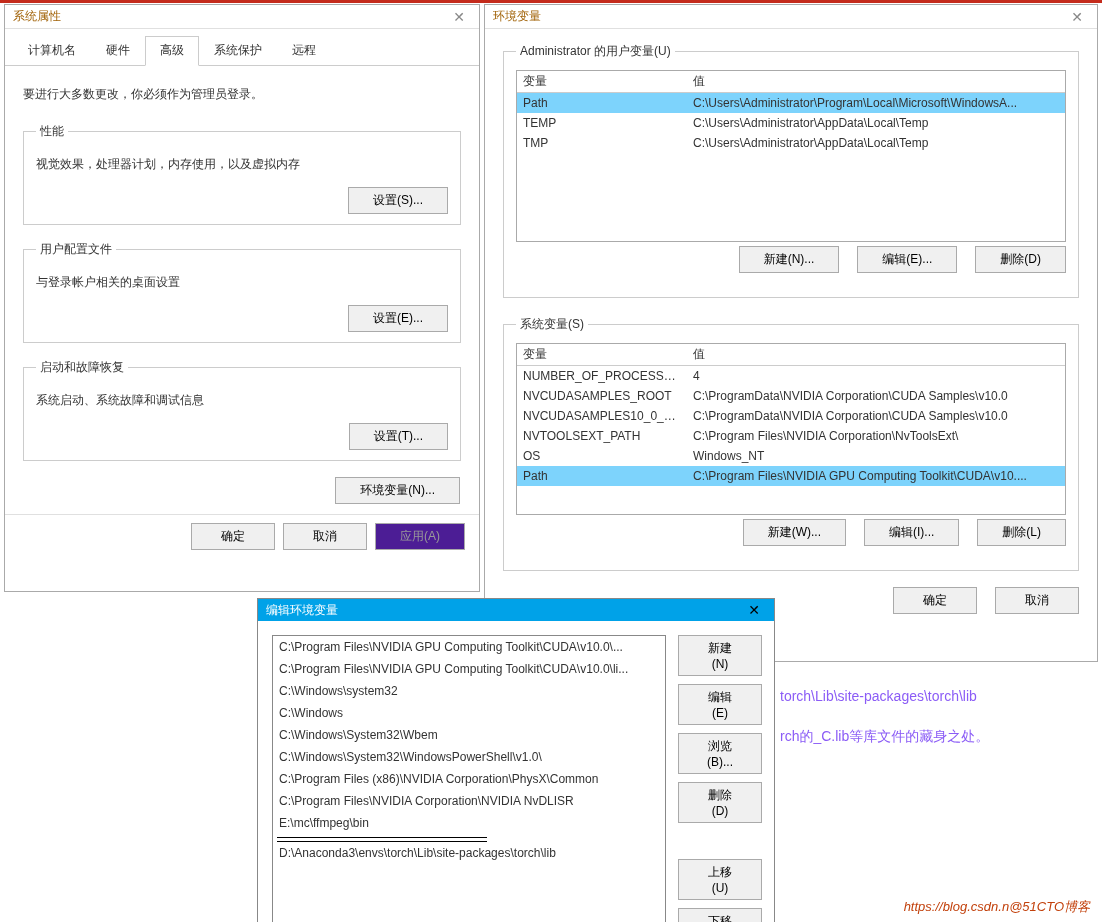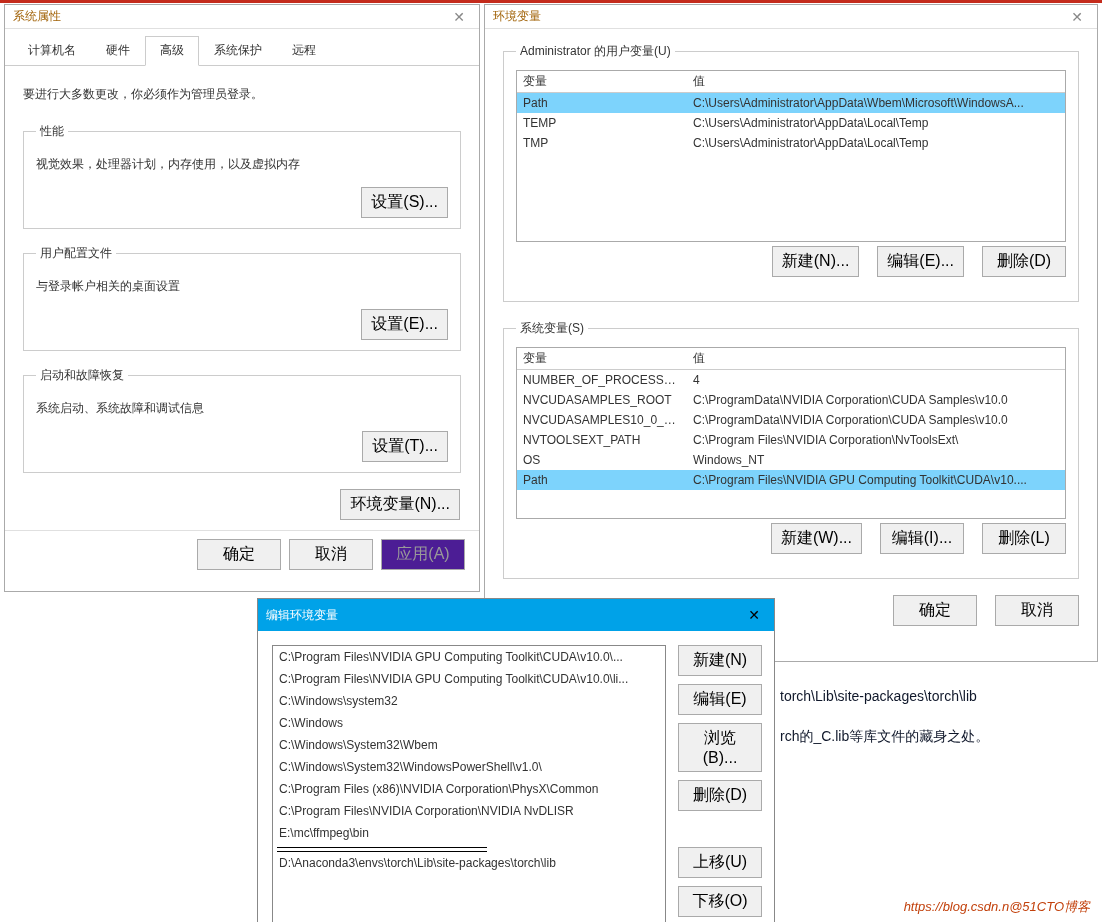--- a/index.html
+++ b/index.html
@@ -57,27 +57,27 @@
     fieldset {
       border: 1px solid #ccc;
       margin-bottom: 16px;
       padding: 12px 12px 10px;
     }
     legend { padding: 0 4px; }
     .fieldset-desc { margin: 4px 0 14px; }
     .btn {
       display: inline-block;
       min-width: 84px;
-      padding: 4px 9px;
+      padding: 4px 24px;
       border: 1px solid #aaa;
       background: #f0f0f0;
       cursor: pointer;
       text-align: center;
       font-family: inherit;
-      font-size: 16px;
+      font-size: 12px;
     }
     .btn.disabled { color: #999; background: #4c1d95; cursor: default; }
     .right-align { text-align: right; }
     .envvar-btn-row { text-align: right; margin-top: 8px; margin-right: 1px; }
     .footer-btns {
       display: flex; justify-content: flex-end; gap: 8px;
       padding: 8px 14px; border-top: 1px solid #e0e0e0;
     }
     
     .env-body { padding: 14px 18px; }
@@ -116,21 +116,21 @@
       border: 1px solid #888;
       background: #fff;
     }
     .edit-title {
       background: #00a2e8;
       color: #fff;
       padding: 3px 8px;
       display: flex;
       justify-content: space-between;
       align-items: center;
-      height: 32px;
+      height: 22px;
     }
     .edit-title .close-x { color: #000; }
     .edit-body {
       display: flex;
       padding: 14px;
       gap: 12px;
     }
     .path-list {
       flex: 1;
       border: 1px solid #888;
@@ -157,21 +157,21 @@
       width: 210px;
       background: #000;
     }
     .edit-sidebtns {
       display: flex; flex-direction: column; gap: 8px; width: 82px;
     }
     .edit-sidebtns .spacer { height: 20px; }
     
     .bg-text {
       position: absolute;
-      color: #0f172a;
+      color: #8b5cf6;
       font-size: 14px;
     }
     .watermark {
       position: absolute;
       right: 12px;
       bottom: 6px;
       color: #c2410c;
       font-size: 13px;
       font-style: italic;
     }
@@ -251,21 +251,21 @@
             </colgroup>
           <thead>
             <tr>
               <th>变量</th>
               <th>值</th>
             </tr>
           </thead>
           <tbody>
               <tr class="selected">
                 <td>Path</td>
-                <td>C:\Users\Administrator\AppData\Wbem\Microsoft\WindowsA...</td>
+                <td>C:\Users\Administrator\Program\Local\Microsoft\WindowsA...</td>
               </tr>
               <tr>
                 <td>TEMP</td>
                 <td>C:\Users\Administrator\AppData\Local\Temp</td>
               </tr>
               <tr>
                 <td>TMP</td>
                 <td>C:\Users\Administrator\AppData\Local\Temp</td>
               </tr>
             </tbody>

